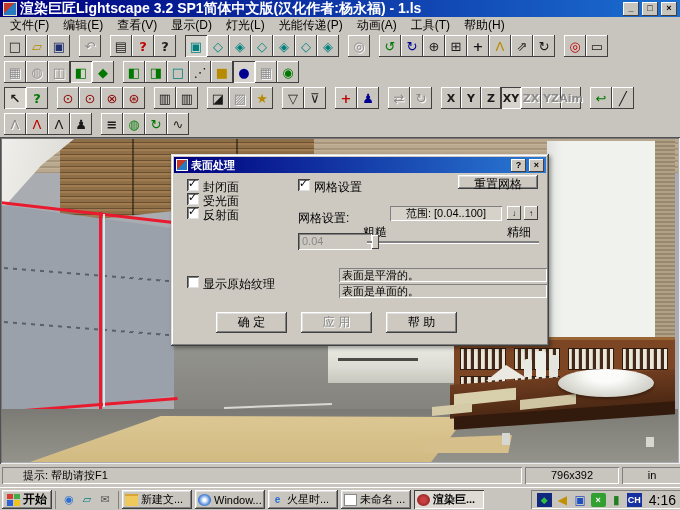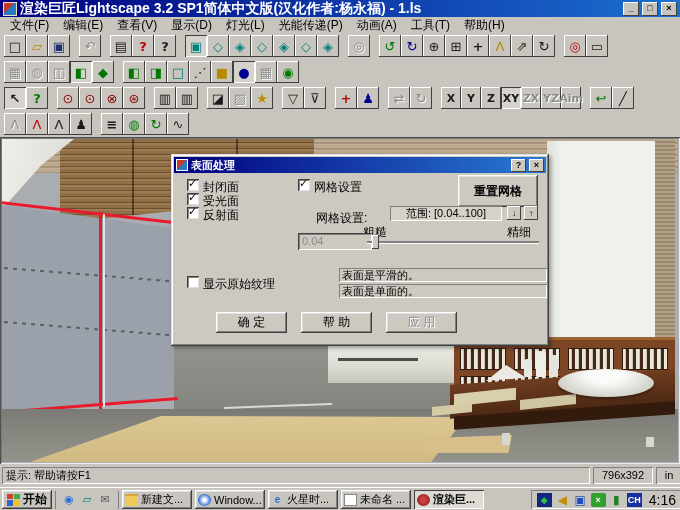--- a/index.html
+++ b/index.html
@@ -101,21 +101,21 @@
      line-height:17px;padding-left:4px;box-shadow:inset 1px 1px #404040,inset -1px -1px #fff,inset 2px 2px #808080;}
   .slider{left:196px;top:80px;width:172px;height:16px;}
   .slider .track{position:absolute;left:0;right:0;top:7px;height:2px;background:#808080;border-bottom:1px solid #fff;}
   .slider .thumb{position:absolute;left:5px;top:1px;width:7px;height:14px;background:#cdc9c1;
      box-shadow:inset -1px -1px #404040,inset 1px 1px #fff;}
   .info-line{width:202px;height:14px;line-height:14px;font-size:11px;padding:0 3px;margin-bottom:2px;
      box-shadow:inset 1px 1px #808080,inset -1px -1px #fff;}
   .lbl{font-size:12px;white-space:nowrap;}
   
   .statusbar{position:absolute;left:0;top:464px;width:680px;height:23px;display:flex;align-items:center;padding:0 2px;gap:3px;}
-  .status-cell{height:17px;line-height:17px;font-size:11px;box-shadow:inset 1px 1px #808080,inset -1px -1px #fff;padding:0 4px;}
+  .status-cell{height:17px;line-height:17px;font-size:11px;box-shadow:inset 1px 1px #808080,inset -1px -1px #fff;padding:0 21px;}
   .status-hint{flex:1;}
   .status-size{width:52px;text-align:center;}
   .status-unit{width:18px;text-align:center;}
   
   .taskbar{position:absolute;left:0;top:487px;width:680px;height:23px;background:#c8c5be;border-top:1px solid #fff;
      display:flex;align-items:center;padding:0 2px;gap:3px;}
   .start-btn{height:19px;display:flex;align-items:center;gap:3px;padding:0 5px;font-weight:bold;font-size:12px;
      box-shadow:inset -1px -1px #404040,inset 1px 1px #fff,inset -2px -2px #808080,inset 2px 2px #dfdfdf;}
   .flag{width:13px;height:12px;display:grid;grid-template-columns:1fr 1fr;grid-template-rows:1fr 1fr;gap:1px;}
   .flag i{display:block;}
@@ -366,24 +366,24 @@
 
   <div class="cb-col" style="left:127px;top:25px;">
 
   <label class="cb-row checked">
       <span class="cb"></span>
       <span class="lbl">网格设置</span>
     </label>
     </div>
 
   <div style="left:287px;top:21px;">
-    <button class="dlg-push" style="width:80px;height:32px;font-weight:bold;">重置网格</button>
-  </div>
-
-  <div class="lbl" style="left:145px;top:56px;">网格设置:</div>
+    <button class="dlg-push" style="width:80px;height:14px;">重置网格</button>
+  </div>
+
+  <div class="lbl" style="left:127px;top:56px;">网格设置:</div>
   <div class="range-box">范围: [0.04..100]</div>
   <div class="spin" style="left:336px;top:52px;">↓</div>
   <div class="spin" style="left:353px;top:52px;">↑</div>
 
   <div class="lbl" style="left:192px;top:70px;">粗糙</div>
   <div class="lbl" style="left:336px;top:70px;">精细</div>
 
   <div class="mesh-input">0.04</div>
   <div class="slider">
     <div class="track"></div>
@@ -401,22 +401,22 @@
 
   <div style="left:168px;top:114px;">
 
   <div class="info-line">表面是平滑的。</div>
       <div class="info-line">表面是单面的。</div>
     </div>
 
   <div style="left:45px;top:158px;display:flex;gap:14px;">
 
   <button class="dlg-push">确 定</button>
+      <button class="dlg-push dis">应 用</button>
       <button class="dlg-push">帮 助</button>
-      <button class="dlg-push dis">应 用</button>
     </div>
 </div>
 
 <div class="statusbar">
   <span class="status-cell status-hint">提示: 帮助请按F1</span>
   <span class="status-cell status-size">796x392</span>
   <span class="status-cell status-unit">in</span>
 </div>
 
 <div class="taskbar">

